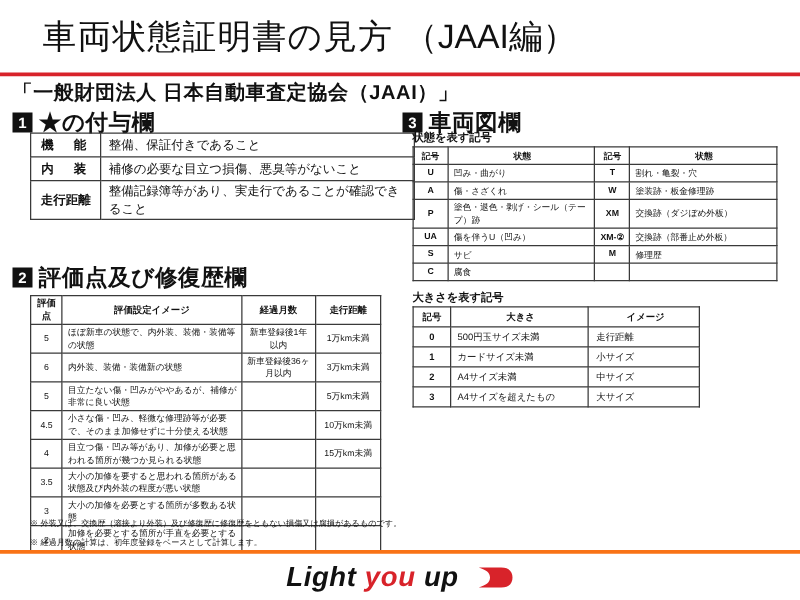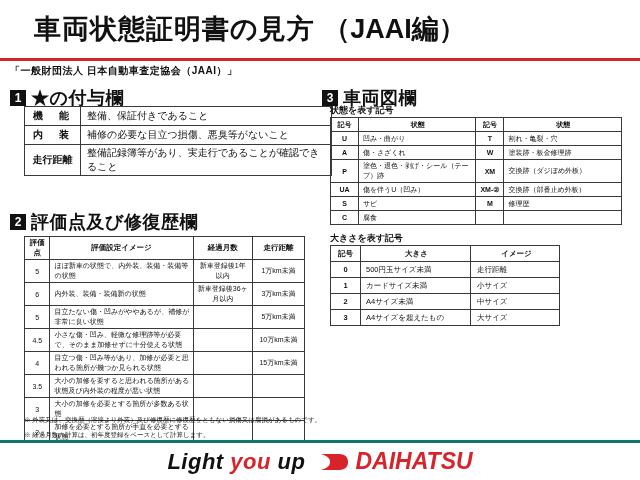--- a/index.html
+++ b/index.html
@@ -13,35 +13,35 @@
   }
   .page { position:relative; width:640px; height:480px; }
 
   
   .header {
     position:absolute; left:0; top:0; width:640px; height:58px;
     background:#ffffff;
     display:flex; align-items:center;
   }
   .header-title {
-    font-size:27px; font-weight:bold; letter-spacing:1px;
+    font-size:27px; font-weight:normal; letter-spacing:1px;
     margin-left:34px; color:#111;
     white-space:nowrap;
     text-align:center;
   }
   .header-title .paren { letter-spacing:0px; }
   .header-rule {
     position:absolute; left:0; top:58px; width:640px; height:3px;
     background:#d8232a;
   }
 
   
   .subtitle {
     position:absolute; left:10px; top:64px;
-    font-size:10px; font-weight:bold; letter-spacing:0.5px;
+    font-size:16px; font-weight:bold; letter-spacing:0.5px;
   }
 
   
   .sec-head { position:absolute; display:flex; align-items:center; }
   .sec-num {
     width:16px; height:16px; background:#111; color:#fff;
     font-size:12px; font-weight:bold;
     display:flex; align-items:center; justify-content:center;
     margin-right:5px;
   }
@@ -85,21 +85,21 @@
   .tbl4 { position:absolute; left:330px; top:245px; width:230px; font-size:7.5px; }
   .tbl4 th { font-weight:bold; text-align:center; height:16px; font-size:7.5px; }
   .tbl4 td { height:16px; }
   .tbl4 .sym { width:30px; text-align:center; font-weight:bold; }
   .tbl4 .big { width:110px; padding-left:5px; }
   .tbl4 .img { padding-left:6px; }
 
   
   .footer {
     position:absolute; left:0; top:440px; width:640px; height:40px;
-    border-top:3px solid #0f766e;
+    border-top:3px solid #f97316;
     background:#fff;
     display:flex; align-items:center; justify-content:center;
   }
   .footer-inner { display:flex; align-items:center; gap:14px; }
   .slogan { font-size:22px; font-style:italic; font-weight:bold; color:#111; letter-spacing:0.5px; }
   .slogan .u { color:#d8232a; }
   .brandwrap { display:flex; align-items:center; gap:6px; }
   .dhlogo { width:30px; height:22px; }
   .brand { font-size:23px; font-weight:bold; font-style:italic; color:#d8232a; letter-spacing:0px; }
 </style>
@@ -309,18 +309,17 @@
     <div class="footer-inner">
       <div class="slogan">
         <span>Light</span>
         <span class="u">y</span><span class="u">o</span><span class="u">u</span>
         <span>up</span>
       </div>
       <div class="brandwrap">
         <svg class="dhlogo" viewBox="0 0 60 44">
           <path d="M4 6 L40 6 C54 6 58 14 58 22 C58 30 54 38 40 38 L4 38 C16 34 22 30 22 22 C22 14 16 10 4 6 Z" fill="#d8232a"></path>
         </svg>
-        <div class="brand">DAIHATSU</div>
       </div>
     </div>
   </div>
 
 </div>
 
 </body></html>

